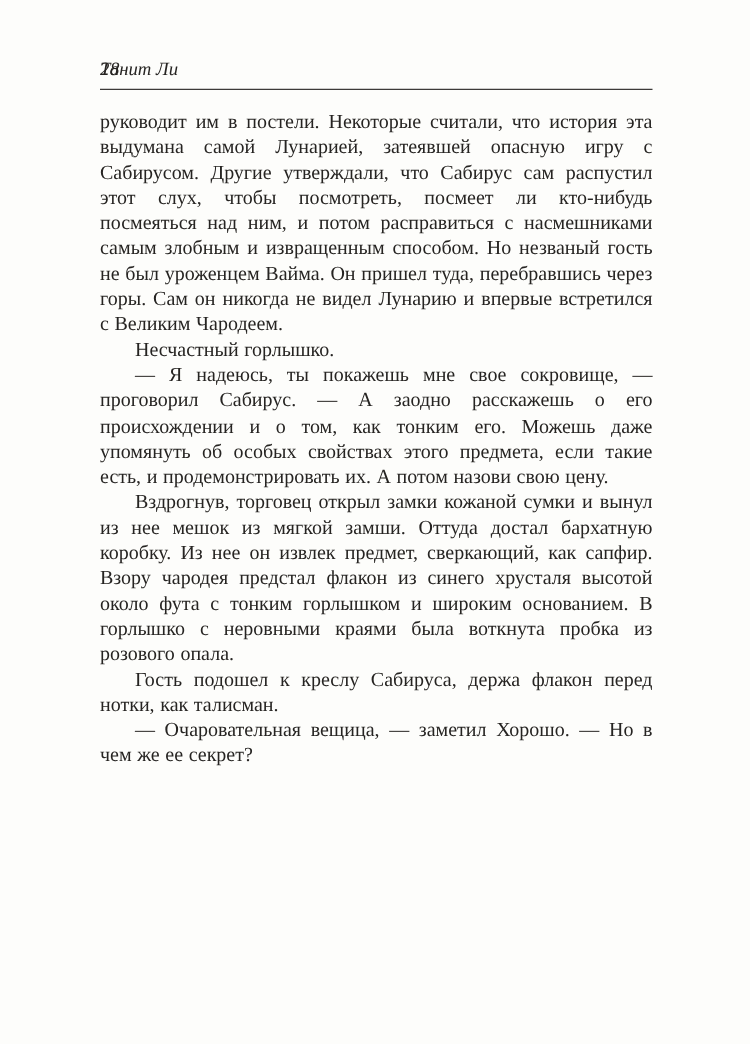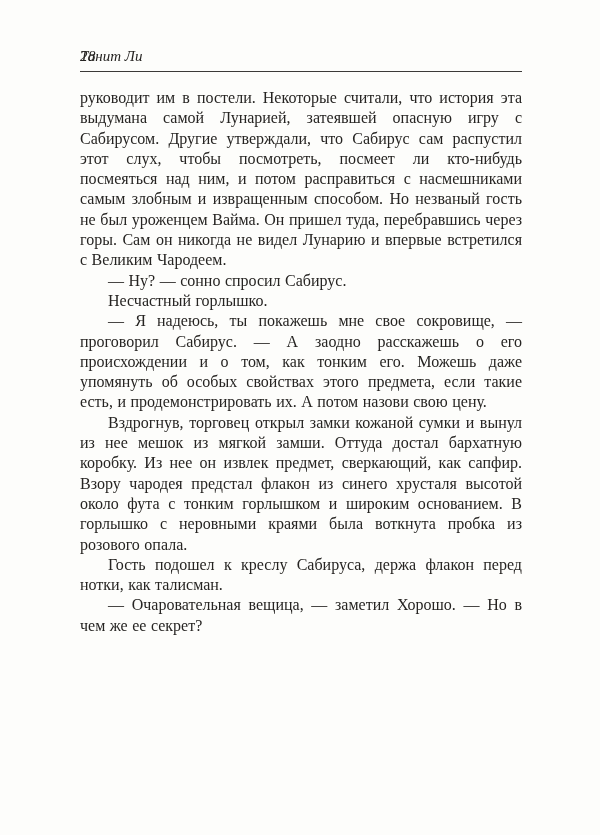--- a/index.html
+++ b/index.html
@@ -65,21 +65,20 @@
 
   <header class="running-head">
     <span class="page-num">28</span>
     <span class="running-title">Танит Ли</span>
   </header>
 
   <hr class="rule">
 
   <main class="body-text">
     <p class="noindent">руководит им в постели. Некоторые считали, что история эта выдумана самой Лунарией, затеявшей опасную игру с Сабирусом. Другие утверждали, что Сабирус сам распустил этот слух, чтобы посмотреть, посмеет ли кто-нибудь посмеяться над ним, и потом расправиться с насмешниками самым злобным и извращенным способом. Но незваный гость не был уроженцем Вайма. Он пришел туда, перебравшись через горы. Сам он никогда не видел Лунарию и впервые встретился с Великим Чародеем.</p>
-    <p>— Ну? — сонно спросил Сабирус.</p>
     <p>Несчастный горлышко.</p>
     <p>— Я надеюсь, ты покажешь мне свое сокровище, — проговорил Сабирус. — А заодно расскажешь о его происхождении и о том, как тонким его. Можешь даже упомянуть об особых свойствах этого предмета, если такие есть, и продемонстрировать их. А потом назови свою цену.</p>
     <p>Вздрогнув, торговец открыл замки кожаной сумки и вынул из нее мешок из мягкой замши. Оттуда достал бархатную коробку. Из нее он извлек предмет, сверкающий, как сапфир. Взору чародея предстал флакон из синего хрусталя высотой около фута с тонким горлышком и широким основанием. В горлышко с неровными краями была воткнута пробка из розового опала.</p>
     <p>Гость подошел к креслу Сабируса, держа флакон перед нотки, как талисман.</p>
     <p>— Очаровательная вещица, — заметил Хорошо. — Но в чем же ее секрет?</p>
   </main>
 
 </div>
 
 </body></html>

